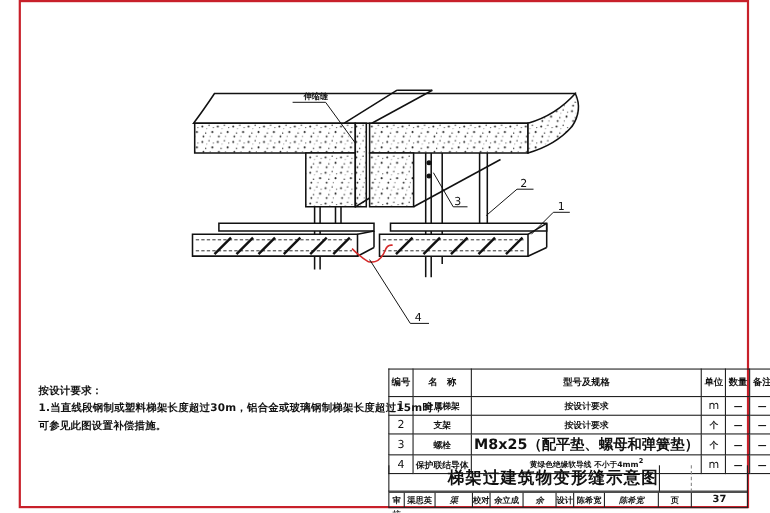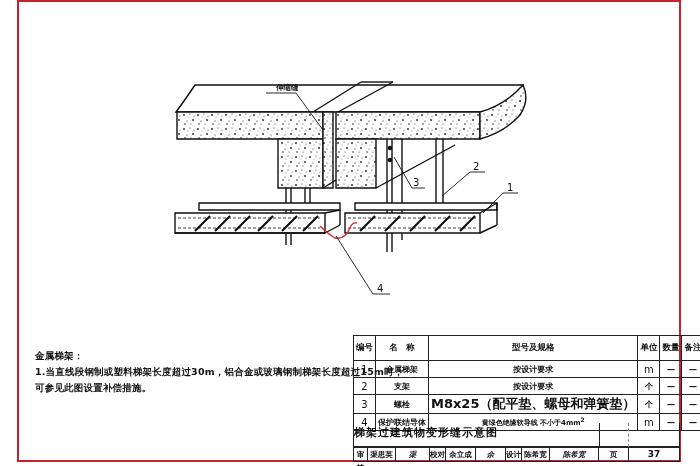--- a/index.html
+++ b/index.html
@@ -14,22 +14,22 @@
     table.bom { position: absolute; left: 353px; top: 335px; border-collapse: collapse;
                 font-size: 8px; font-weight: bold; border-radius: 17px; }
     table.bom td { border: 1px solid #222; height: 16px; padding: 0 2px; text-align: center;
                    white-space: nowrap; }
     table.bom tr.hdr td { height: 24px; font-size: 8.5px; }
     .c1 { width: 24px; } .c2 { width: 65px; margin-left: 12px; } .c3 { width: 105px; } .c4 { width: 25px; }
     .c5 { width: 25px; } .c6 { width: 56px; }
     .num { font-weight: normal; font-size: 10px; }
     .title-block { position: absolute; left: 353px; top: 423px; width: 327px; height: 24px;
                    border: 1px solid #222; border-top: none; box-sizing: border-box; }
-    .title-text { position: absolute; left: 0; top: 2px; width: 245px; text-align: left;
-                  font-size: 11px; font-weight: bold; letter-spacing: 1px; }
+    .title-text { position: absolute; left: 0; top: 2px; width: 245px; text-align: right;
+                  font-size: 15px; font-weight: bold; letter-spacing: 1px; }
     .title-block .vline1 { position: absolute; left: 245px; top: 0; width: 1px; height: 24px; background: #222; }
     .title-block .vline2 { position: absolute; left: 274px; top: 0; width: 0; height: 24px;
                            border-left: 1px dashed #888; }
     .sign-row { position: absolute; left: 353px; top: 447px; width: 327px; height: 15px;
                 border: 1px solid #222; box-sizing: border-box; font-size: 7.5px; font-weight: bold;
                 display: flex; align-items: center; }
     .sign-row span { display: inline-block; border-right: 1px solid #222; height: 100%;
                      line-height: 13px; text-align: center; box-sizing: border-box; }
     .sig { font-style: italic; font-family: "DejaVu Serif", serif; font-weight: bold; color: #222; }
     sup { font-size: 6px; }
@@ -135,21 +135,21 @@
   <g font-family="DejaVu Sans, sans-serif" fill="#111">
     <text x="276" y="90" font-size="7.5" font-weight="bold">伸缩缝</text>
     <text x="413" y="186" font-size="10">3</text>
     <text x="473" y="170" font-size="10">2</text>
     <text x="507" y="191" font-size="10">1</text>
     <text x="377" y="292" font-size="10">4</text>
   </g>
 </svg>
 
 <div class="notes">
-  <div>金属梯架：</div>
+  <div>按设计要求：</div>
   <div>1.当直线段钢制或塑料梯架长度超过30m，铝合金或玻璃钢制梯架长度超过15m时，</div>
   <div>可参见此图设置补偿措施。</div>
 </div>
 
 <table class="bom">
   <tbody>
       <tr class="hdr">
     <td class="c1">编号</td>
     <td class="c2">名　称</td>
     <td class="c3">型号及规格</td>

